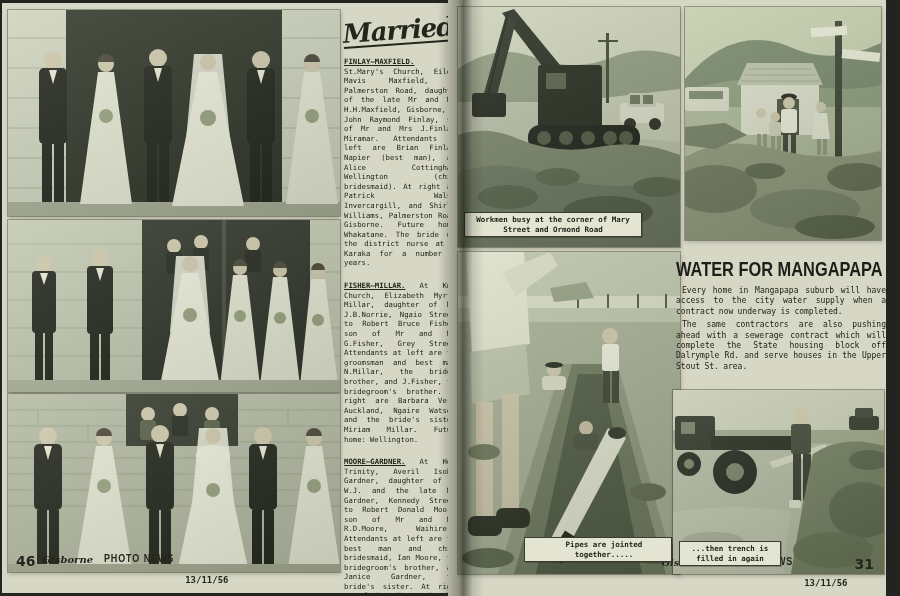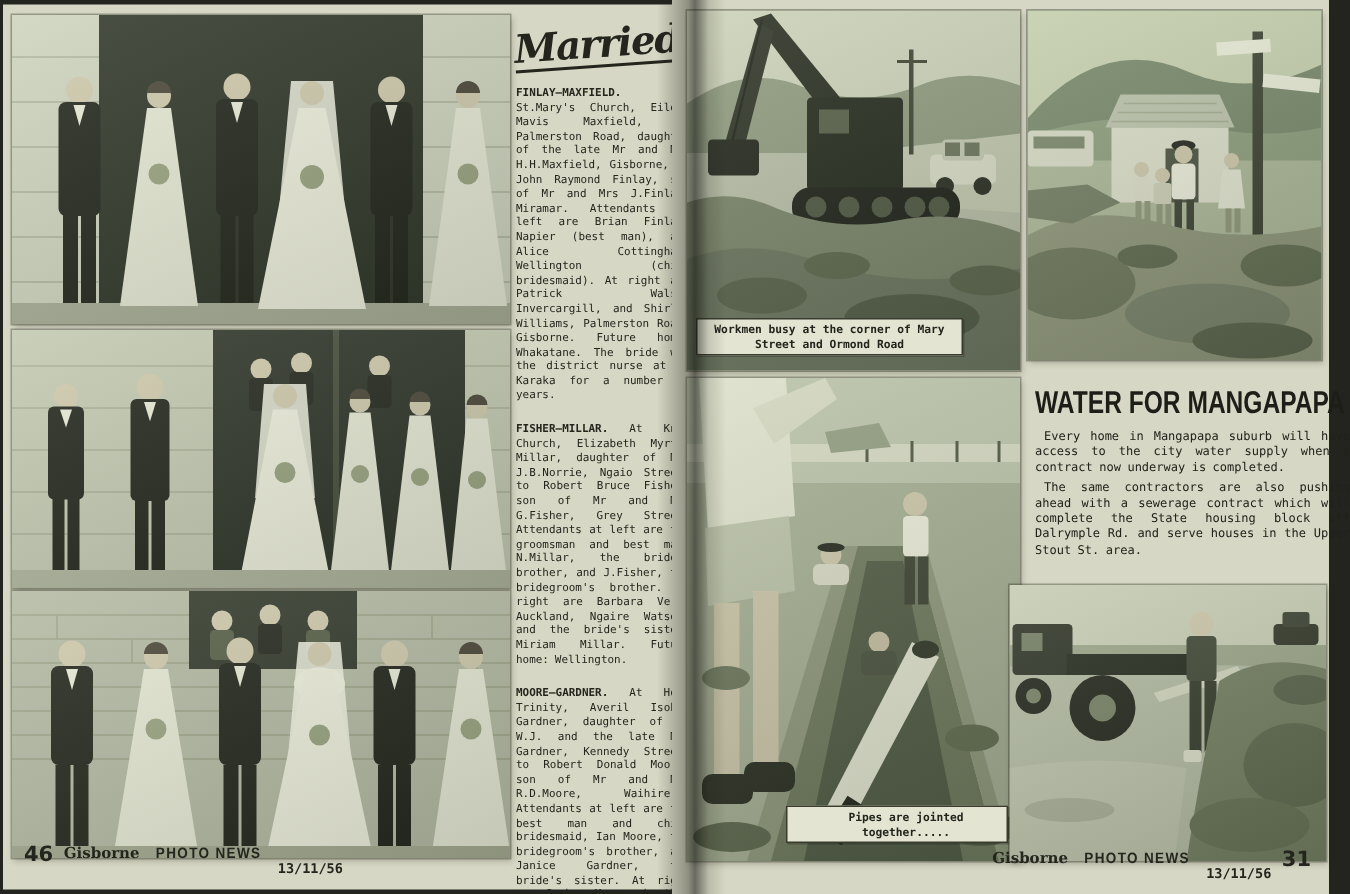--- a/index.html
+++ b/index.html
@@ -32,36 +32,36 @@
   }
   
   #married-col{position:absolute;left:342px;top:18px;width:116px;color:#24251d;}
   #married-heading{
     font-family:"DejaVu Serif", serif;font-style:italic;font-weight:700;
     font-size:26px;letter-spacing:-1px;transform:rotate(-4deg);transform-origin:left bottom;
     border-bottom:2px solid #24251d;display:inline-block;padding-right:10px;line-height:26px;
     margin-bottom:8px;
   }
   .notice{font-size:7.3px;line-height:9.6px;text-align:justify;margin-bottom:13px;word-spacing:-0.5px;}
-  .notice .t{font-weight:700;}
+  .notice .t{text-decoration:underline;font-weight:700;}
   
-  #water-article{position:absolute;left:228px;top:258px;width:210px;color:#21221a;margin-left:14px;}
+  #water-article{position:absolute;left:228px;top:258px;width:210px;color:#21221a;}
   #water-headline{
     font-family:"Liberation Sans", sans-serif;font-weight:700;font-size:21px;line-height:22px;
     color:#1d1e18;transform:scaleX(0.78);transform-origin:left center;white-space:nowrap;
     letter-spacing:0px;margin-bottom:6px;
   }
   #water-article p{font-size:8px;line-height:10.4px;text-align:justify;margin:0 0 3px 0;word-spacing:-0.5px;}
   #water-article p::first-letter{margin-left:6px;}
   
-  .footer{position:absolute;bottom:8px;color:#24251d;display:flex;align-items:center;gap:7px;}
+  .footer{position:absolute;bottom:8px;color:#24251d;display:flex;align-items:flex-start;gap:7px;}
   #footer-left{left:14px;}
   #footer-right{right:12px;}
   .pagenum{font:700 14px/14px "DejaVu Sans", sans-serif;}
-  .brand-script{font-family:"DejaVu Serif", serif;font-weight:700;font-size:10px;}
+  .brand-script{font-family:"DejaVu Serif", serif;font-style:italic;font-weight:700;font-size:10px;}
   .brand{font:700 10px/10px "Liberation Sans", sans-serif;letter-spacing:1px;transform:scaleX(.9);}
   .fdate{font:700 9px/9px "DejaVu Sans Mono", monospace;margin-top:22px;}
 </style>
 </head>
 <body>
 
 <div class="page" id="left-page">
 
   <div class="photo" style="left:6px;top:7px;width:332px;height:206px;">
     <svg width="332" height="206" viewBox="0 0 332 206">
@@ -497,20 +497,21 @@
         </g>
 
       <path d="M140,64 Q170,44 211,56 L211,184 L118,184 Q128,120 140,64 Z" fill="#727d62"></path>
       <ellipse cx="190" cy="120" rx="34" ry="28" fill="#5e6950"></ellipse>
       <ellipse cx="160" cy="160" rx="40" ry="18" fill="#667156"></ellipse>
       <ellipse cx="196" cy="70" rx="20" ry="10" fill="#57624c"></ellipse>
       <path d="M0,122 Q60,112 118,122 L110,184 L0,184 Z" fill="#b9bfa9"></path>
       <ellipse cx="40" cy="150" rx="30" ry="8" fill="#a5ab95"></ellipse>
     </svg>
     <div class="tint"></div>
+    <div class="caption" style="left:6px;bottom:8px;width:92px;">...then trench is filled in again</div>
   </div>
 
   <div class="footer" id="footer-right">
     <span class="brand-script">Gisborne</span>
     <span class="brand">PHOTO NEWS</span>
     <span class="fdate">13/11/56</span>
     <span class="pagenum">31</span>
   </div>
 </div>
 

